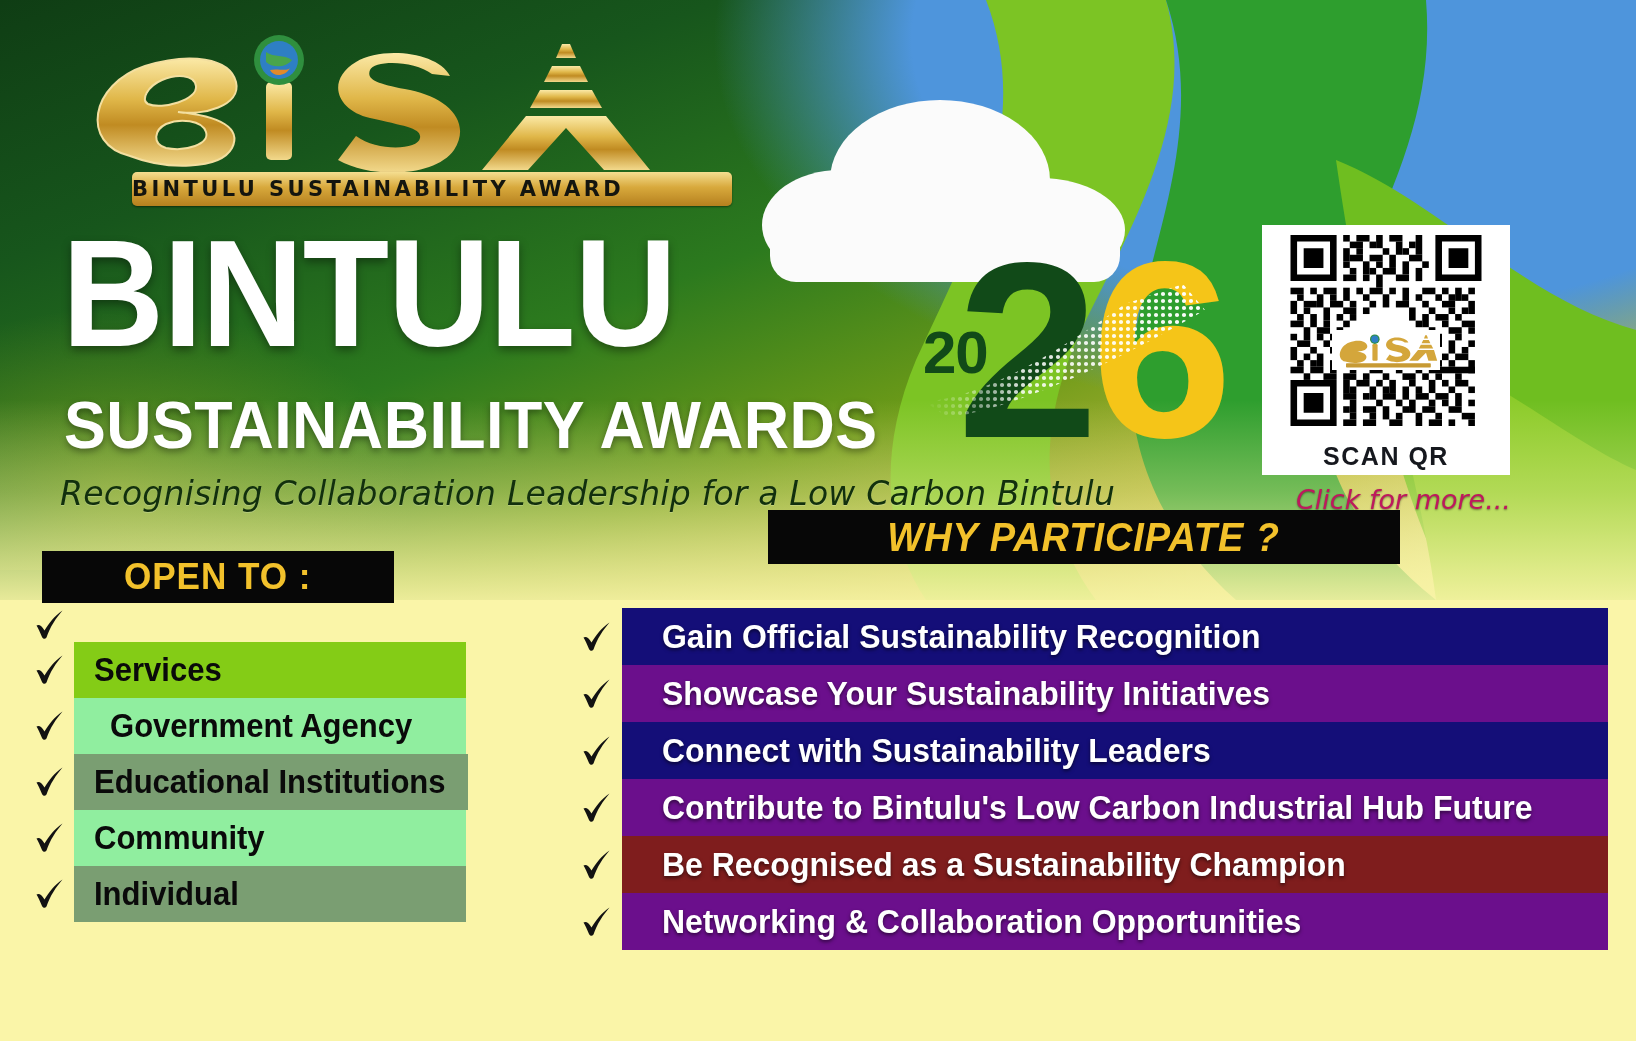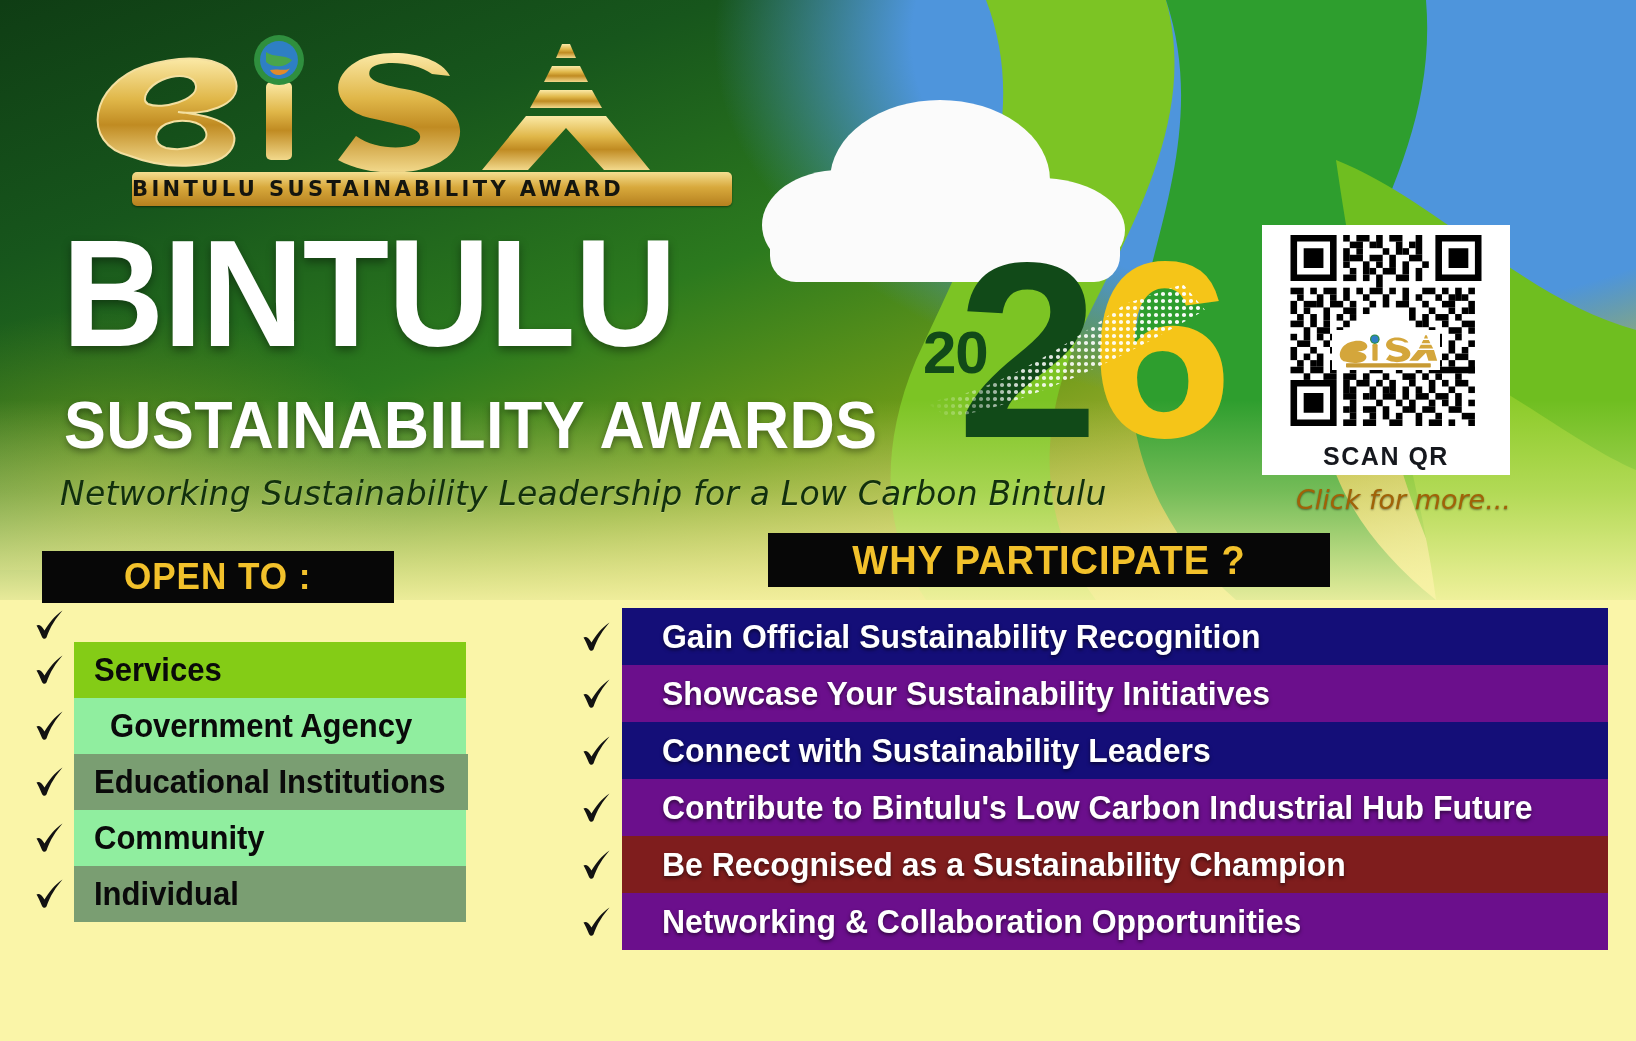--- a/index.html
+++ b/index.html
@@ -116,39 +116,39 @@
     display:flex; align-items:center; justify-content:center;
   }
   .qr-caption {
     font-family:"Liberation Sans", sans-serif;
     font-weight:bold; font-size:25px; letter-spacing:1.5px; color:#16181E;
     margin-top:16px;
   }
   .qr-click {
     position:absolute; left:1296px; top:484px;
     font-family:"DejaVu Sans", sans-serif;
-    font-style:italic; font-size:27px; color:#a16207;
+    font-style:italic; font-size:27px; color:#be185d;
     text-shadow:0 1px 2px rgba(0,0,0,.45);
   }
 
   
   .banner {
     position:absolute;
     background:#070707;
     display:flex; align-items:center; justify-content:center;
   }
   .banner-text {
     font-family:"Liberation Sans", sans-serif;
     font-weight:bold; color:#F2C12B;
     letter-spacing:1px;
     transform:scaleX(.95);
   }
   #banner-open { left:42px; top:535px; width:352px; height:52px;margin-top:16px; }
   #banner-open .banner-text { font-size:37px; }
-  #banner-why { left:768px; top:533px; width:562px; height:54px; }
+  #banner-why { left:768px; top:510px; width:632px; height:54px;font-style:italic; }
   #banner-why .banner-text { font-size:40px; }
 
   
   .list { position:absolute; }
   #list-open { left:26px; top:608px; width:440px; }
   #list-why  { left:572px; top:608px; width:1036px; }
 
   .row { display:flex; align-items:stretch; }
   .check {
     flex:0 0 auto;
@@ -235,21 +235,21 @@
       <path d="M470,66 L522,66 L532,84 L460,84 Z" fill="url(#gold)"></path>
       <path d="M456,92 L536,92 L580,146 L534,146 L496,104 L458,146 L412,146 Z" fill="url(#gold)"></path>
     </svg>
     <div class="logo-band">
       <span class="logo-band-text">BINTULU SUSTAINABILITY AWARD</span>
     </div>
   </div>
 
   <div class="headline">BINTULU</div>
   <div class="subhead">SUSTAINABILITY AWARDS</div>
-  <div class="tagline">Networking Sustainability Leadership for a Low Carbon Bintulu</div>
+  <div class="tagline">Recognising Collaboration Leadership for a Low Carbon Bintulu</div>
 
   <div class="year-wrap">
     <div class="year-2">2</div>
     <div class="year-6">6</div>
     <div class="year-20">20</div>
     <svg class="year-streak" width="300" height="140" viewBox="0 0 300 140">
       <defs>
         <pattern id="dots" width="7" height="7" patternUnits="userSpaceOnUse">
           <circle cx="3" cy="3" r="2.1" fill="#FFFFFF"></circle>
         </pattern>

